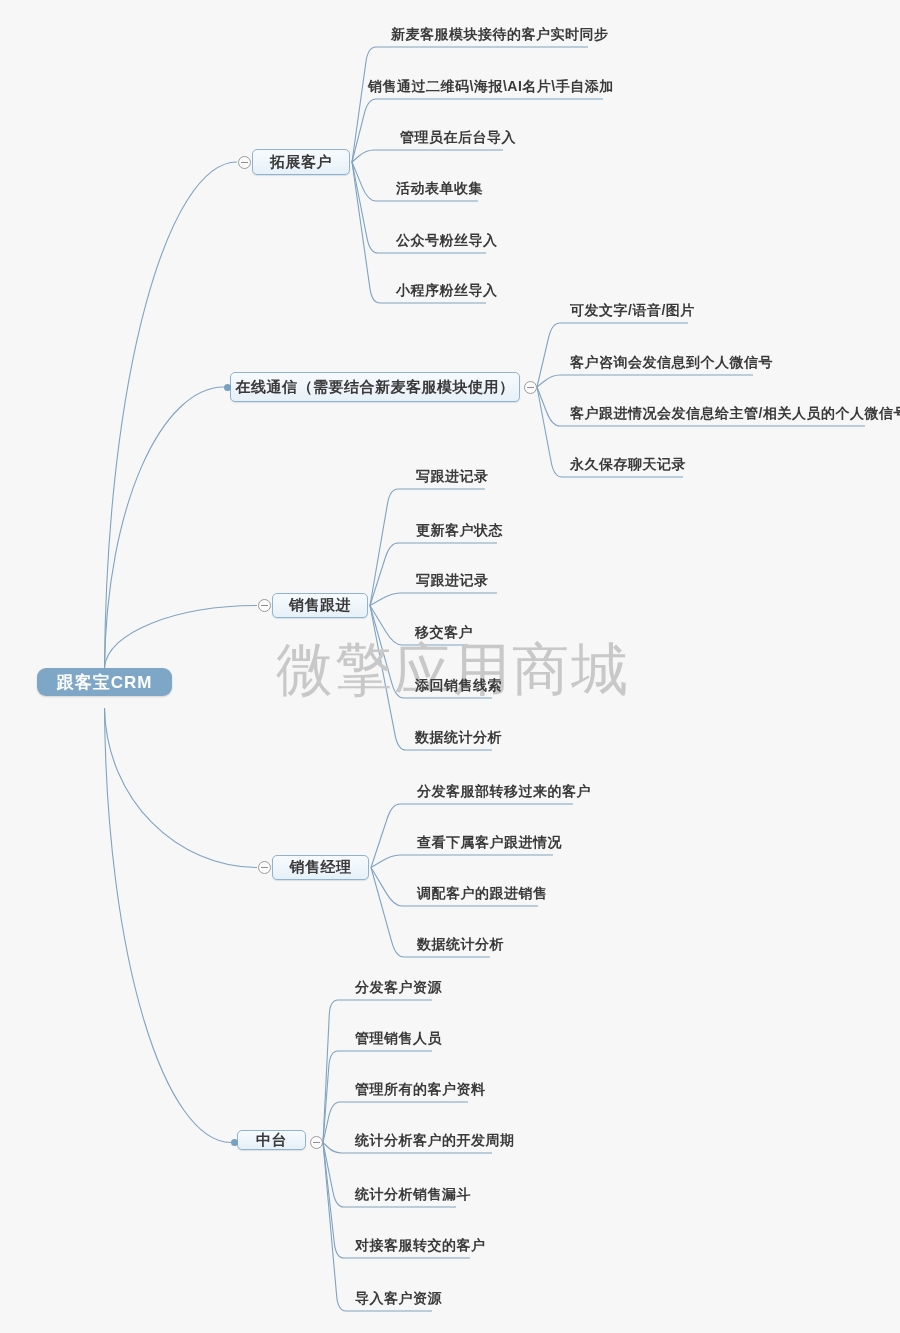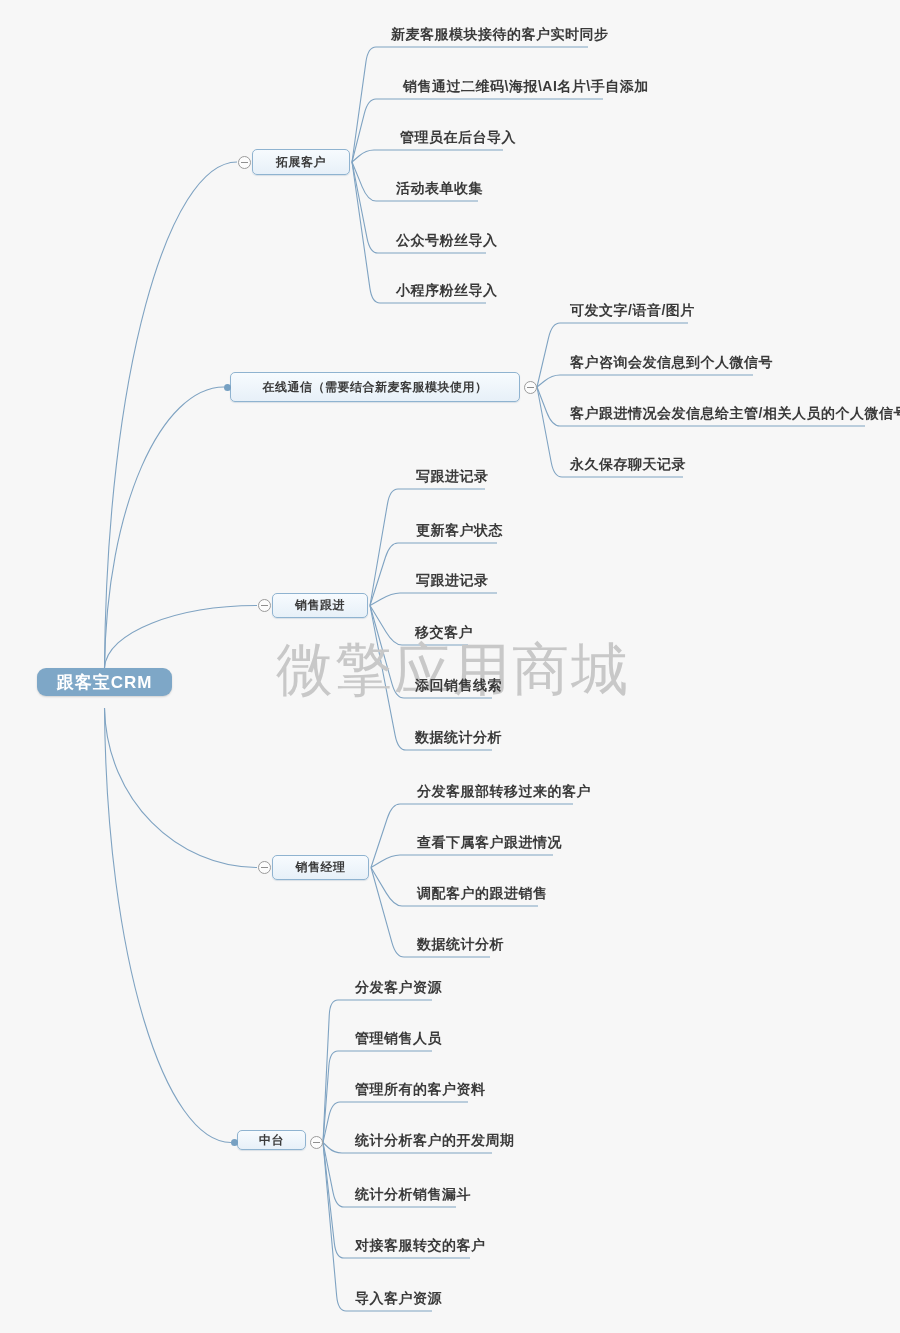--- a/index.html
+++ b/index.html
@@ -17,21 +17,21 @@
     box-shadow:0 1px 2px rgba(0,0,0,0.15);
   }
   .root-label{color:var(--rootText,#ffffff);font-size:17px;font-weight:bold;letter-spacing:1px;}
   .branch-node{
     position:absolute;display:flex;align-items:center;justify-content:center;
     background:linear-gradient(180deg,#f7fbfe 0%,#e7f0f8 100%);
     border:1px solid var(--nodeBorder,#8fb3d0);border-radius:5px;
     box-shadow:0 1px 1px rgba(120,150,180,0.25);
     box-sizing:border-box;
   }
-  .branch-label{color:var(--text,#3a3a3a);font-size:12px;font-weight:bold;letter-spacing:0.5px;white-space:nowrap;}
+  .branch-label{color:var(--text,#3a3a3a);font-size:15px;font-weight:bold;letter-spacing:0.5px;white-space:nowrap;}
   .leaf-label{
     position:absolute;height:18px;line-height:18px;white-space:nowrap;
     color:var(--text,#3a3a3a);font-size:14px;font-weight:bold;letter-spacing:0.5px;
   }
   .minus-marker{
     position:absolute;width:13px;height:13px;border-radius:50%;
     background:#fcfcfc;border:1px solid #9b9b9b;box-sizing:border-box;
     display:flex;align-items:center;justify-content:center;cursor:pointer;
   }
   .minus-marker .minus-line{display:block;width:7px;height:1px;background:#8f8f8f;}
@@ -80,21 +80,21 @@
     <span class="root-label">跟客宝CRM</span>
   </div>
   <div id="nodes-layer">
       <div class="branch-node" style="left: 252px; top: 149px; width: 98px; height: 26px;">
         <span class="branch-label">拓展客户</span>
       </div>
       <div class="minus-marker" style="left: 237.5px; top: 155.5px;">
         <span class="minus-line"></span>
       </div>
       <div class="leaf-label" style="left: 391px; top: 25px;">新麦客服模块接待的客户实时同步</div>
-      <div class="leaf-label" style="left: 403px; top: 77px;">销售通过二维码\海报\AI名片\手自添加</div>
+      <div class="leaf-label" style="left: 368px; top: 77px;">销售通过二维码\海报\AI名片\手自添加</div>
       <div class="leaf-label" style="left: 392px; top: 128px; margin-left: 8px;">管理员在后台导入</div>
       <div class="leaf-label" style="left: 396px; top: 179px;">活动表单收集</div>
       <div class="leaf-label" style="left: 396px; top: 231px;">公众号粉丝导入</div>
       <div class="leaf-label" style="left: 396px; top: 281px;">小程序粉丝导入</div>
       <div class="branch-node" style="left: 230px; top: 372px; width: 290px; height: 30px;">
         <span class="branch-label">在线通信（需要结合新麦客服模块使用）</span>
       </div>
       <div class="dot-marker" style="left: 223.5px; top: 383.5px;"></div>
       <div class="minus-marker" style="left: 523.5px; top: 380.5px;">
         <span class="minus-line"></span>

